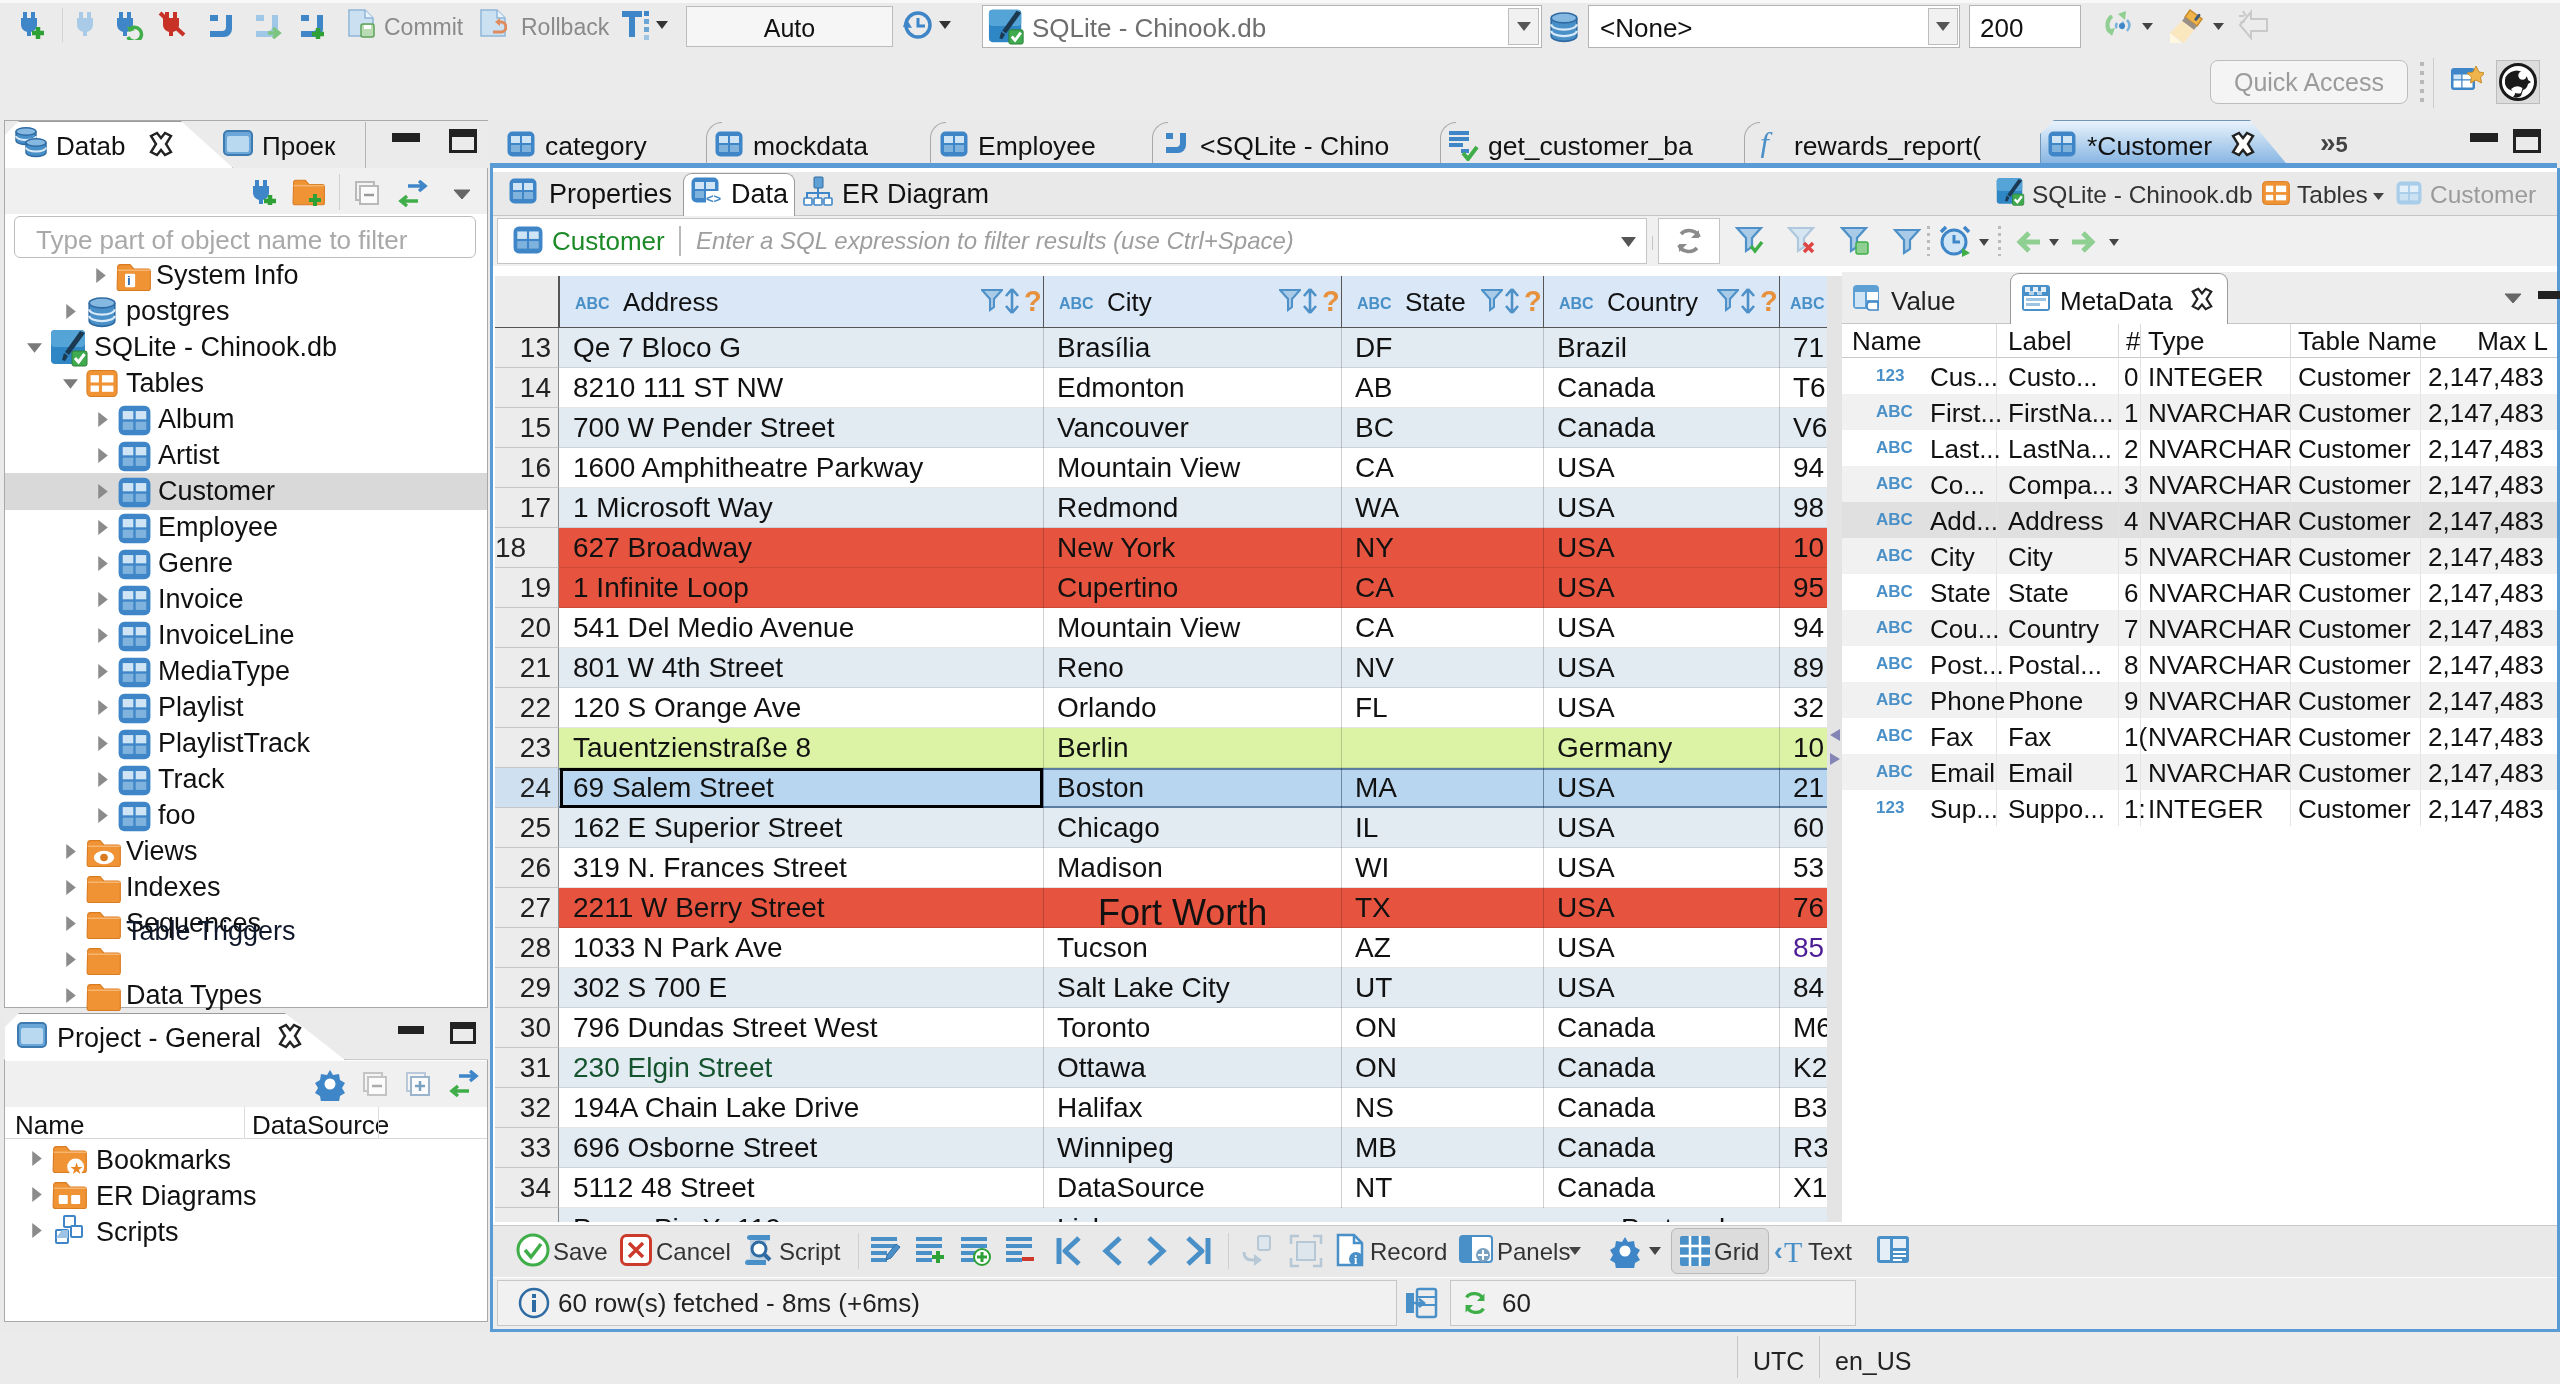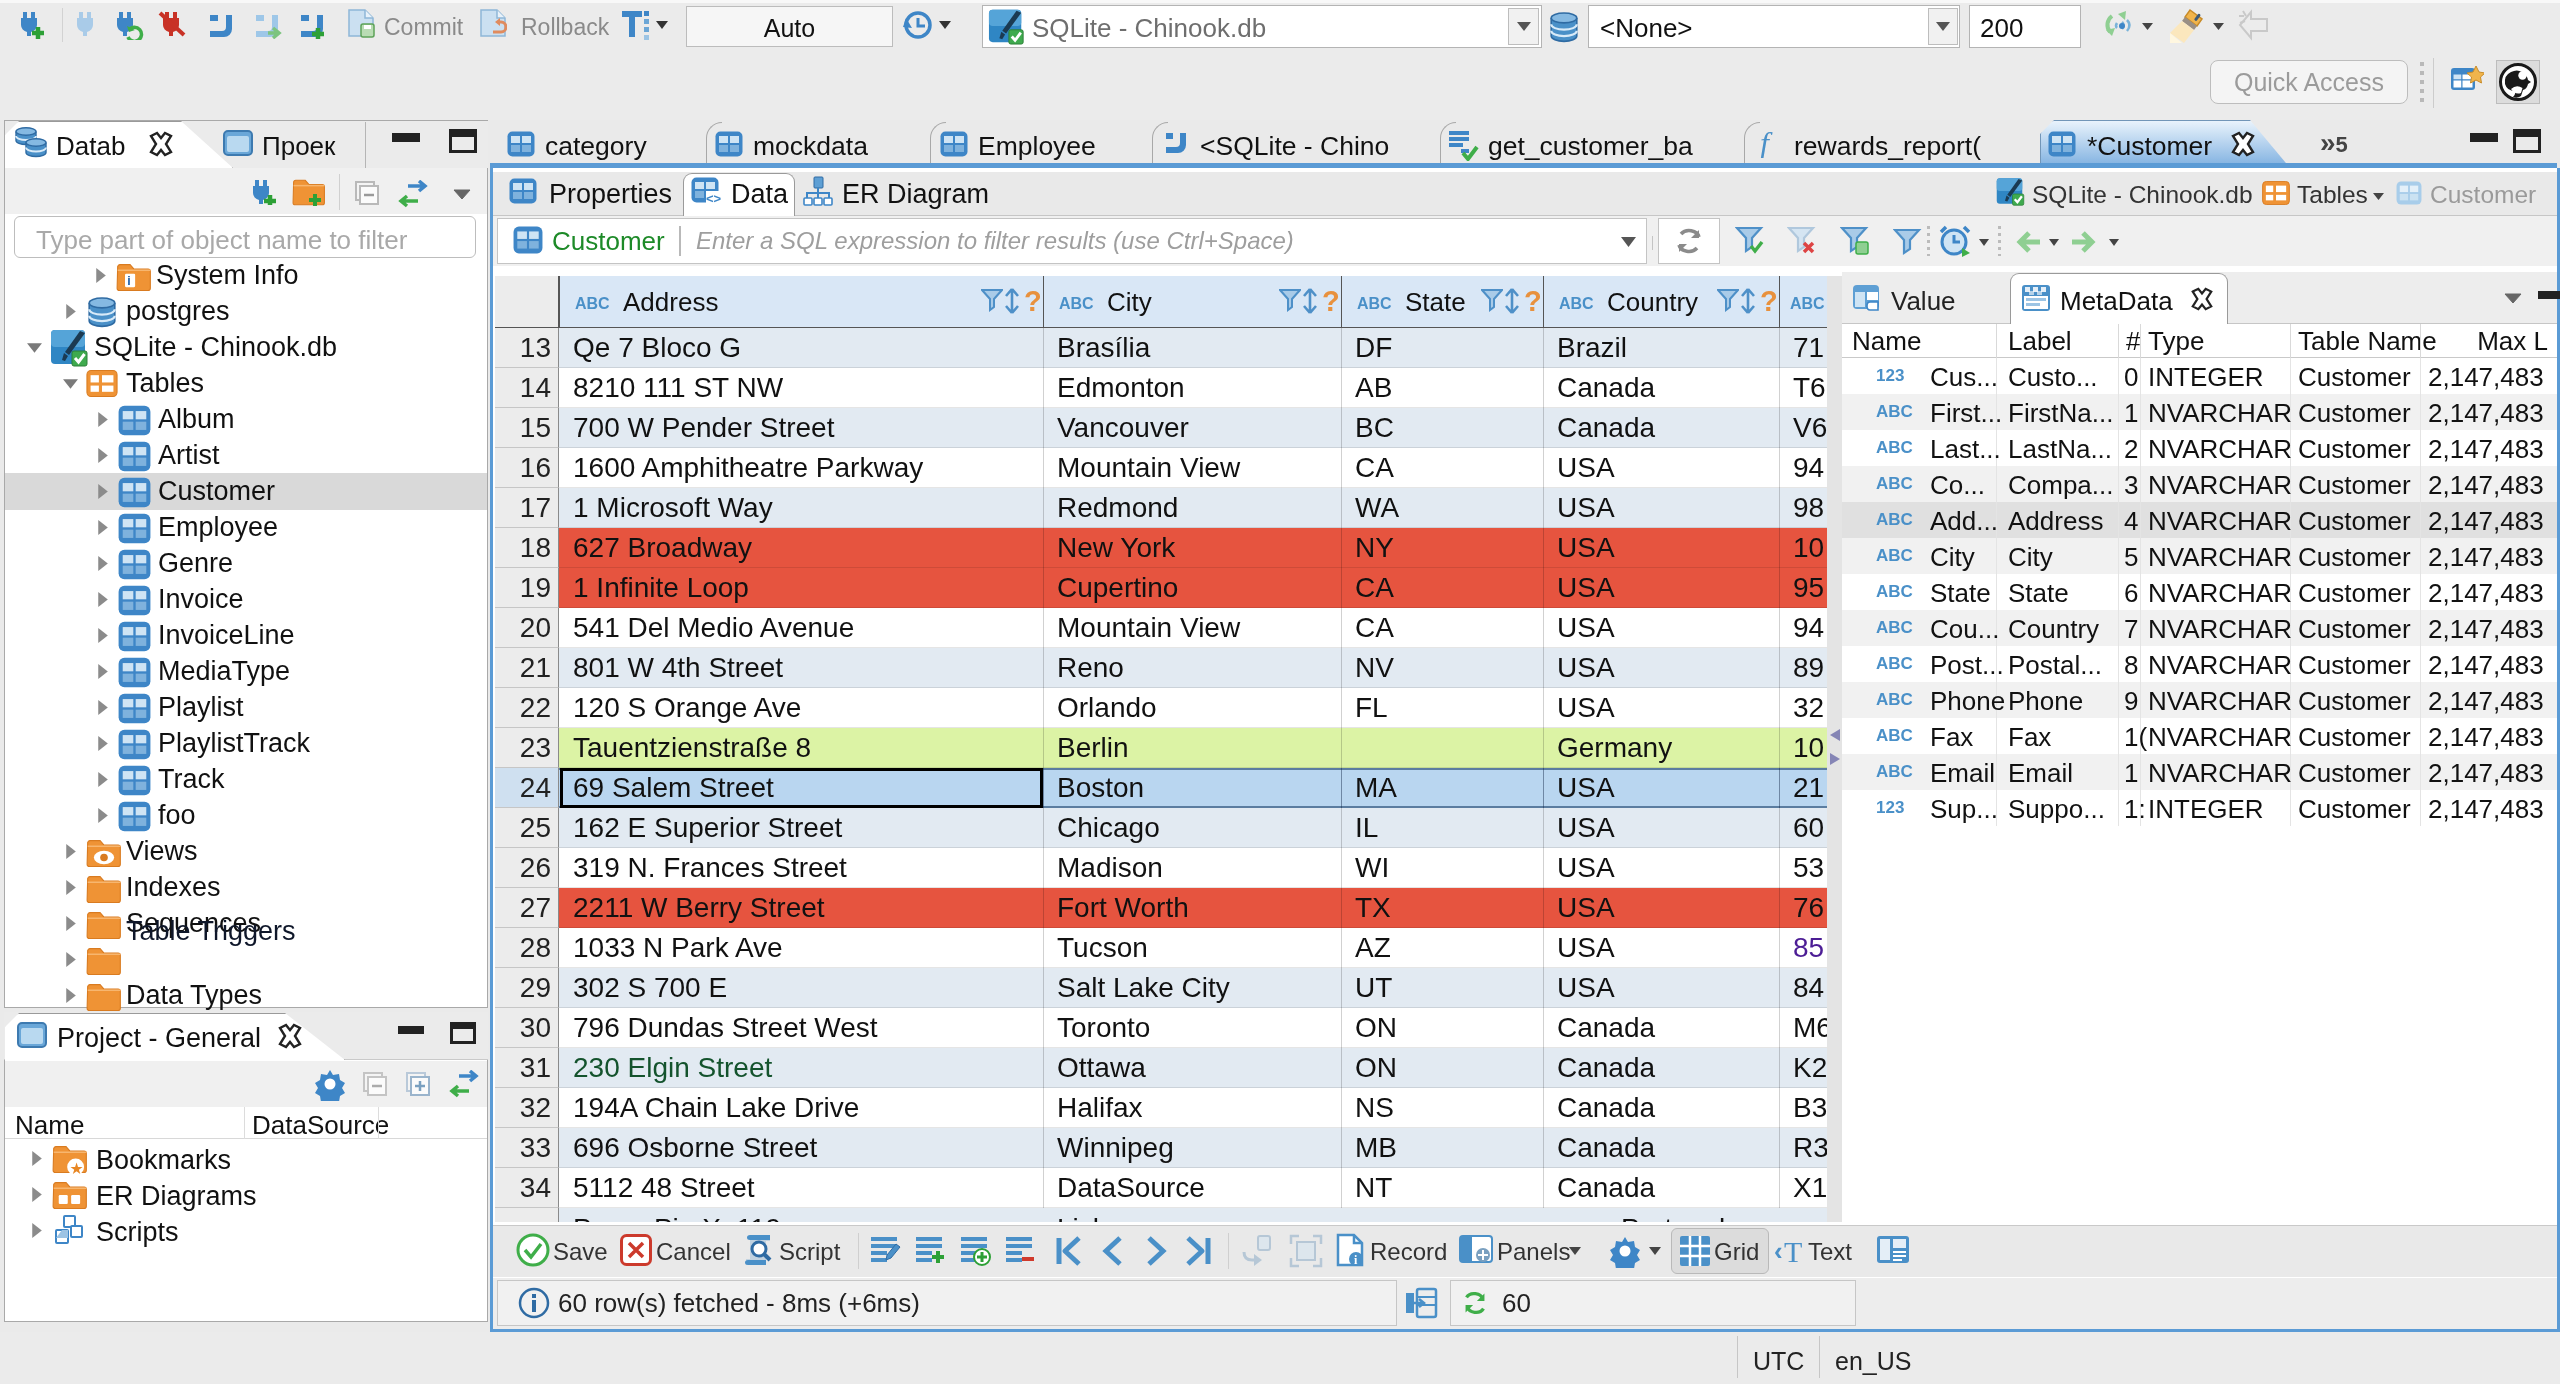--- a/index.html
+++ b/index.html
@@ -765,21 +765,21 @@
 <div class="abs" style="left:1043px;top:488px;width:1px;height:40px;background:rgba(0,0,0,0.18)"></div>
 <div class="abs" style="left:1341px;top:488px;width:1px;height:40px;background:rgba(0,0,0,0.18)"></div>
 <div class="abs" style="left:1543px;top:488px;width:1px;height:40px;background:rgba(0,0,0,0.18)"></div>
 <div class="abs" style="left:1779px;top:488px;width:1px;height:40px;background:rgba(0,0,0,0.18)"></div>
 <div class="lbl" style="left:573px;top:492px;font-size:28px;color:#111">1 Microsoft Way</div>
 <div class="lbl" style="left:1057px;top:492px;font-size:28px;color:#111">Redmond</div>
 <div class="lbl" style="left:1355px;top:492px;font-size:28px;color:#111">WA</div>
 <div class="lbl" style="left:1557px;top:492px;font-size:28px;color:#111">USA</div>
 <div class="lbl" style="left:1793px;top:492px;font-size:28px;color:#111">98</div>
 <div class="abs" style="left:495px;top:528px;width:64px;height:40px;background:#ececec;border-right:1px solid #8a8a8a;border-bottom:1px solid #c6c6c6"></div>
-<div class="lbl" style="left:495px;top:532px;width:56px;text-align:right;font-size:28px;color:#222">18</div>
+<div class="lbl" style="left:495px;top:532px;width:56px;text-align:left;font-size:28px;color:#222">18</div>
 <div class="abs" style="left:559px;top:528px;width:1268px;height:40px;background:#e6543f;border-bottom:1px solid rgba(0,0,0,0.10)"></div>
 <div class="abs" style="left:1043px;top:528px;width:1px;height:40px;background:rgba(0,0,0,0.18)"></div>
 <div class="abs" style="left:1341px;top:528px;width:1px;height:40px;background:rgba(0,0,0,0.18)"></div>
 <div class="abs" style="left:1543px;top:528px;width:1px;height:40px;background:rgba(0,0,0,0.18)"></div>
 <div class="abs" style="left:1779px;top:528px;width:1px;height:40px;background:rgba(0,0,0,0.18)"></div>
 <div class="lbl" style="left:573px;top:532px;font-size:28px;color:#111">627 Broadway</div>
 <div class="lbl" style="left:1057px;top:532px;font-size:28px;color:#111">New York</div>
 <div class="lbl" style="left:1355px;top:532px;font-size:28px;color:#111">NY</div>
 <div class="lbl" style="left:1557px;top:532px;font-size:28px;color:#111">USA</div>
 <div class="lbl" style="left:1793px;top:532px;font-size:28px;color:#111">10</div>
@@ -881,21 +881,21 @@
 <div class="lbl" style="left:1557px;top:852px;font-size:28px;color:#111">USA</div>
 <div class="lbl" style="left:1793px;top:852px;font-size:28px;color:#111">53</div>
 <div class="abs" style="left:495px;top:888px;width:64px;height:40px;background:#ececec;border-right:1px solid #8a8a8a;border-bottom:1px solid #c6c6c6"></div>
 <div class="lbl" style="left:495px;top:892px;width:56px;text-align:right;font-size:28px;color:#222">27</div>
 <div class="abs" style="left:559px;top:888px;width:1268px;height:40px;background:#e6543f;border-bottom:1px solid rgba(0,0,0,0.10)"></div>
 <div class="abs" style="left:1043px;top:888px;width:1px;height:40px;background:rgba(0,0,0,0.18)"></div>
 <div class="abs" style="left:1341px;top:888px;width:1px;height:40px;background:rgba(0,0,0,0.18)"></div>
 <div class="abs" style="left:1543px;top:888px;width:1px;height:40px;background:rgba(0,0,0,0.18)"></div>
 <div class="abs" style="left:1779px;top:888px;width:1px;height:40px;background:rgba(0,0,0,0.18)"></div>
 <div class="lbl" style="left:573px;top:892px;font-size:28px;color:#111">2211 W Berry Street</div>
-<div class="lbl" style="left:1057px;top:892px;font-size:28px;color:#111">Fort Worth</div>
+<div class="lbl" style="left:1098px;top:892px;font-size:36px;color:#111">Fort Worth</div>
 <div class="lbl" style="left:1355px;top:892px;font-size:28px;color:#111">TX</div>
 <div class="lbl" style="left:1557px;top:892px;font-size:28px;color:#111">USA</div>
 <div class="lbl" style="left:1793px;top:892px;font-size:28px;color:#111">76</div>
 <div class="abs" style="left:495px;top:928px;width:64px;height:40px;background:#ececec;border-right:1px solid #8a8a8a;border-bottom:1px solid #c6c6c6"></div>
 <div class="lbl" style="left:495px;top:932px;width:56px;text-align:right;font-size:28px;color:#222">28</div>
 <div class="abs" style="left:559px;top:928px;width:1268px;height:40px;background:#ffffff;border-bottom:1px solid rgba(0,0,0,0.10)"></div>
 <div class="abs" style="left:1043px;top:928px;width:1px;height:40px;background:rgba(0,0,0,0.18)"></div>
 <div class="abs" style="left:1341px;top:928px;width:1px;height:40px;background:rgba(0,0,0,0.18)"></div>
 <div class="abs" style="left:1543px;top:928px;width:1px;height:40px;background:rgba(0,0,0,0.18)"></div>
 <div class="abs" style="left:1779px;top:928px;width:1px;height:40px;background:rgba(0,0,0,0.18)"></div>

